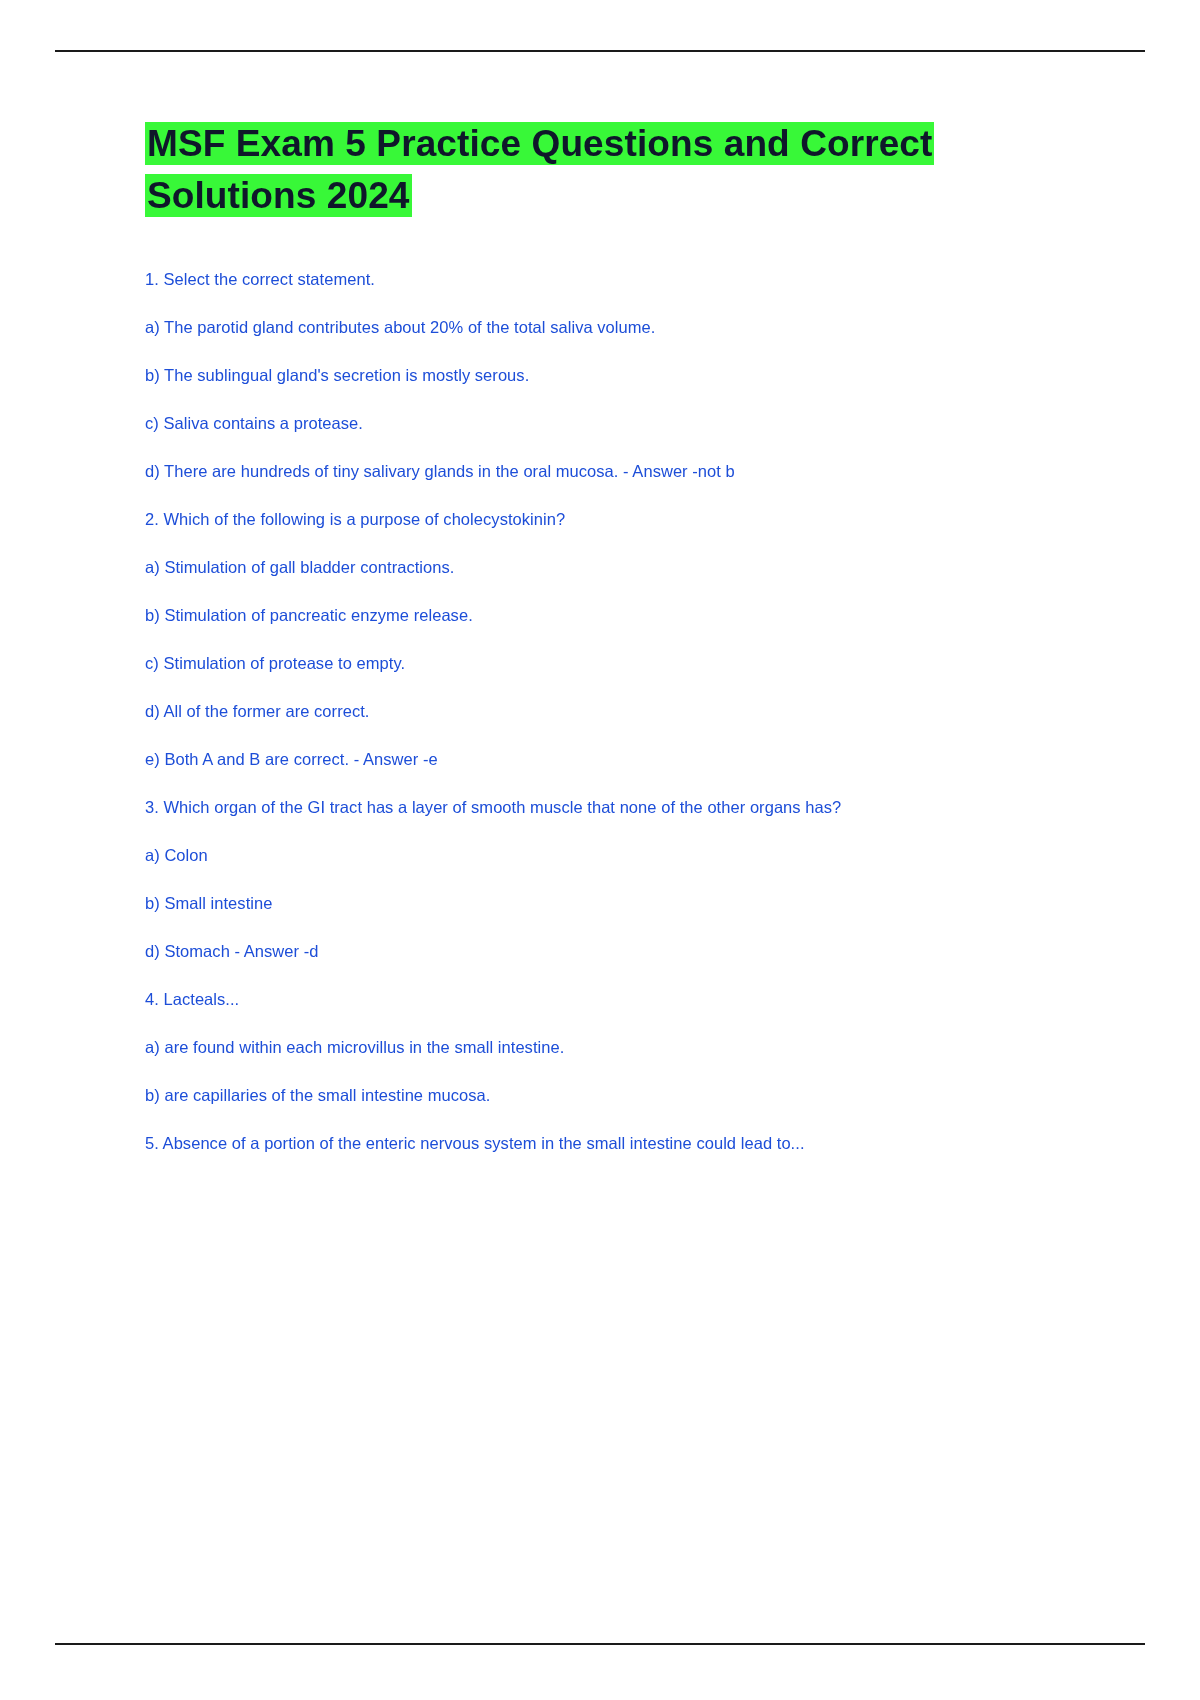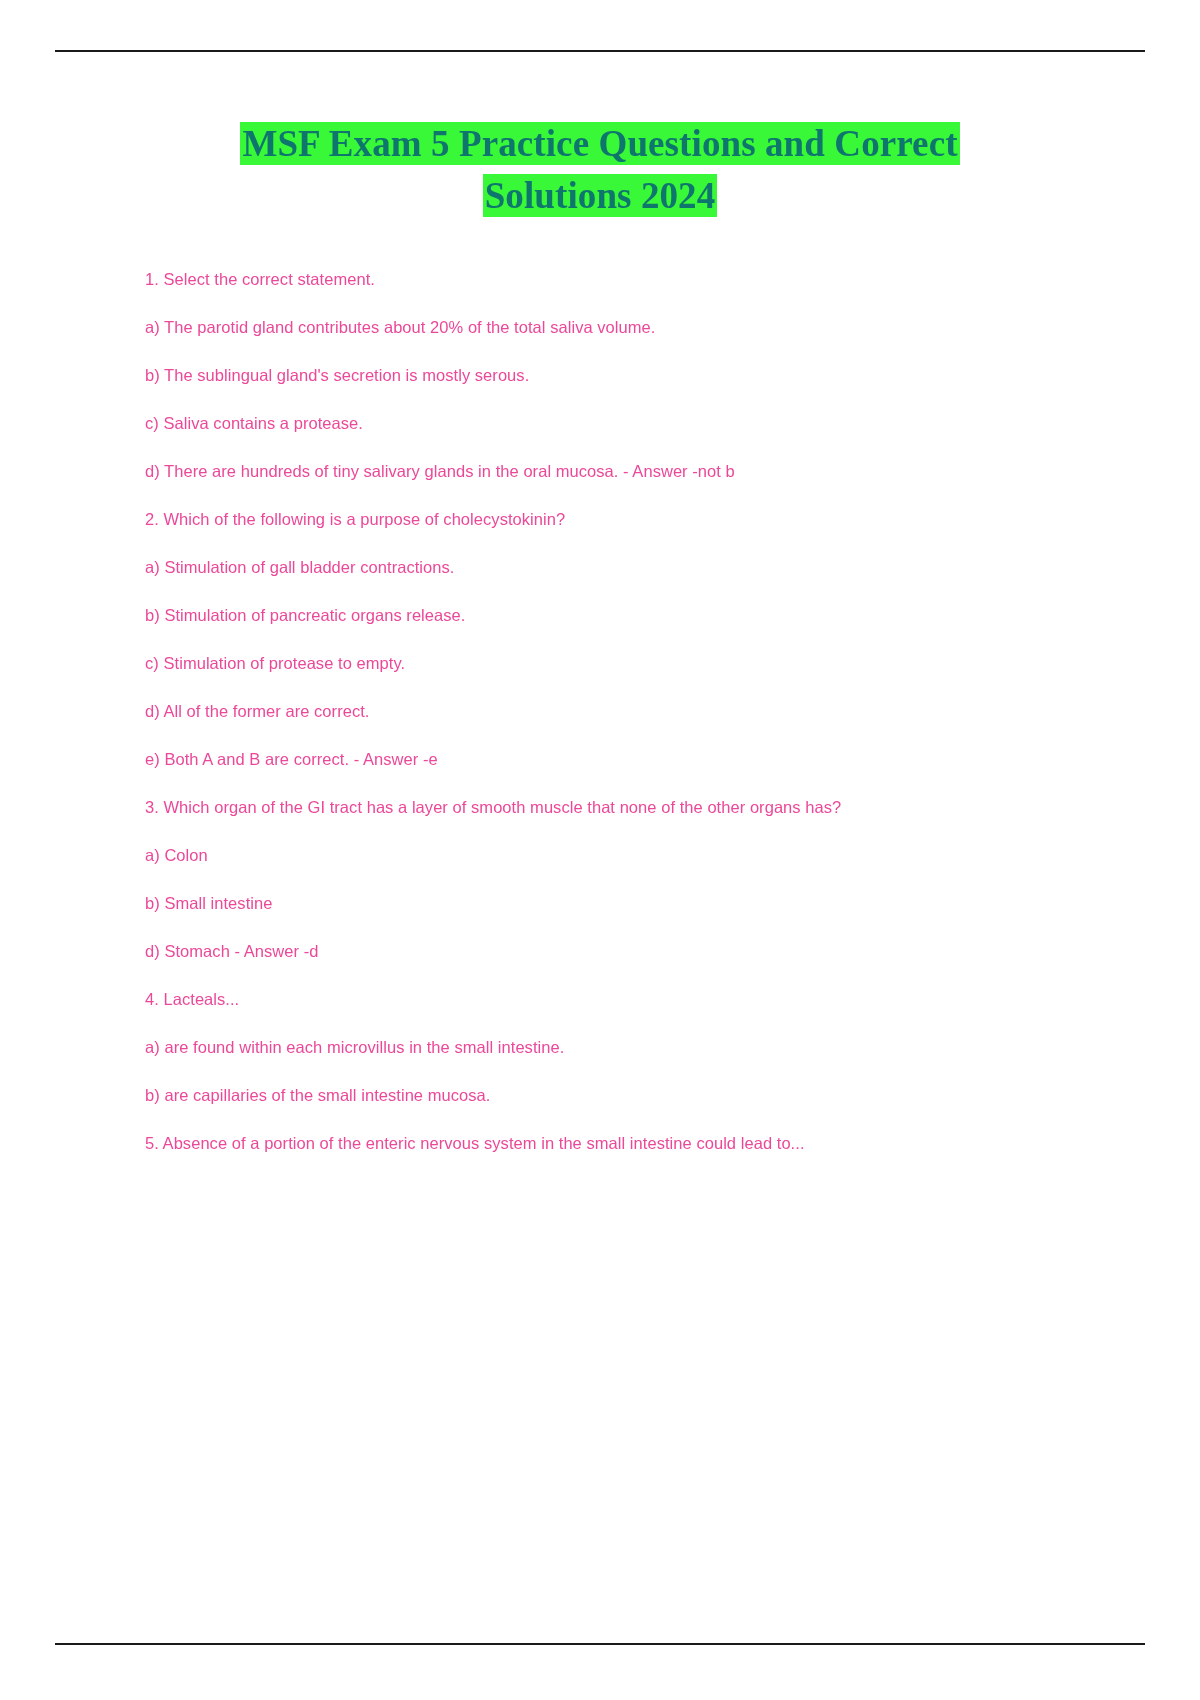--- a/index.html
+++ b/index.html
@@ -32,40 +32,39 @@
   .rule-bottom { bottom: 55px; }
 
   .content {
     position: absolute;
     left: 145px;
     right: 145px;
     top: 118px;
   }
 
   .doc-title {
-    font-family: Liberation Serif, serif;
+    font-family: Liberation Sans, sans-serif;
     font-weight: bold;
     font-size: 37px;
     line-height: 52px;
-    text-align: center;
-    color: #0f766e;
+    color: #0f172a;
     margin: 0 0 46px 0;
     letter-spacing: 0.1px;
   }
   .doc-title .hl {
     background: #38f838;
     padding: 1px 2px;
     box-decoration-break: clone;
     -webkit-box-decoration-break: clone;
   }
 
   .body-block {
     font-size: 16.5px;
     line-height: 22px;
-    color: #ec4899;
+    color: #1d4ed8;
   }
   .line {
     margin: 0 0 26px 0;
     font-size: 16.5px;
     line-height: 22px;
     letter-spacing: 0.05px;
   }
   .line:last-child { margin-bottom: 0; }
 </style>
 </head>
@@ -84,21 +83,21 @@
     </h1>
 
     <div class="body-block">
       <p class="line">1. Select the correct statement.</p>
       <p class="line">a) The parotid gland contributes about 20% of the total saliva volume.</p>
       <p class="line">b) The sublingual gland's secretion is mostly serous.</p>
       <p class="line">c) Saliva contains a protease.</p>
       <p class="line">d) There are hundreds of tiny salivary glands in the oral mucosa. - Answer -not b</p>
       <p class="line">2. Which of the following is a purpose of cholecystokinin?</p>
       <p class="line">a) Stimulation of gall bladder contractions.</p>
-      <p class="line">b) Stimulation of pancreatic organs release.</p>
+      <p class="line">b) Stimulation of pancreatic enzyme release.</p>
       <p class="line">c) Stimulation of protease to empty.</p>
       <p class="line">d) All of the former are correct.</p>
       <p class="line">e) Both A and B are correct. - Answer -e</p>
       <p class="line">3. Which organ of the GI tract has a layer of smooth muscle that none of the other organs has?</p>
       <p class="line">a) Colon</p>
       <p class="line">b) Small intestine</p>
       <p class="line">d) Stomach - Answer -d</p>
       <p class="line">4. Lacteals...</p>
       <p class="line">a) are found within each microvillus in the small intestine.</p>
       <p class="line">b) are capillaries of the small intestine mucosa.</p>

